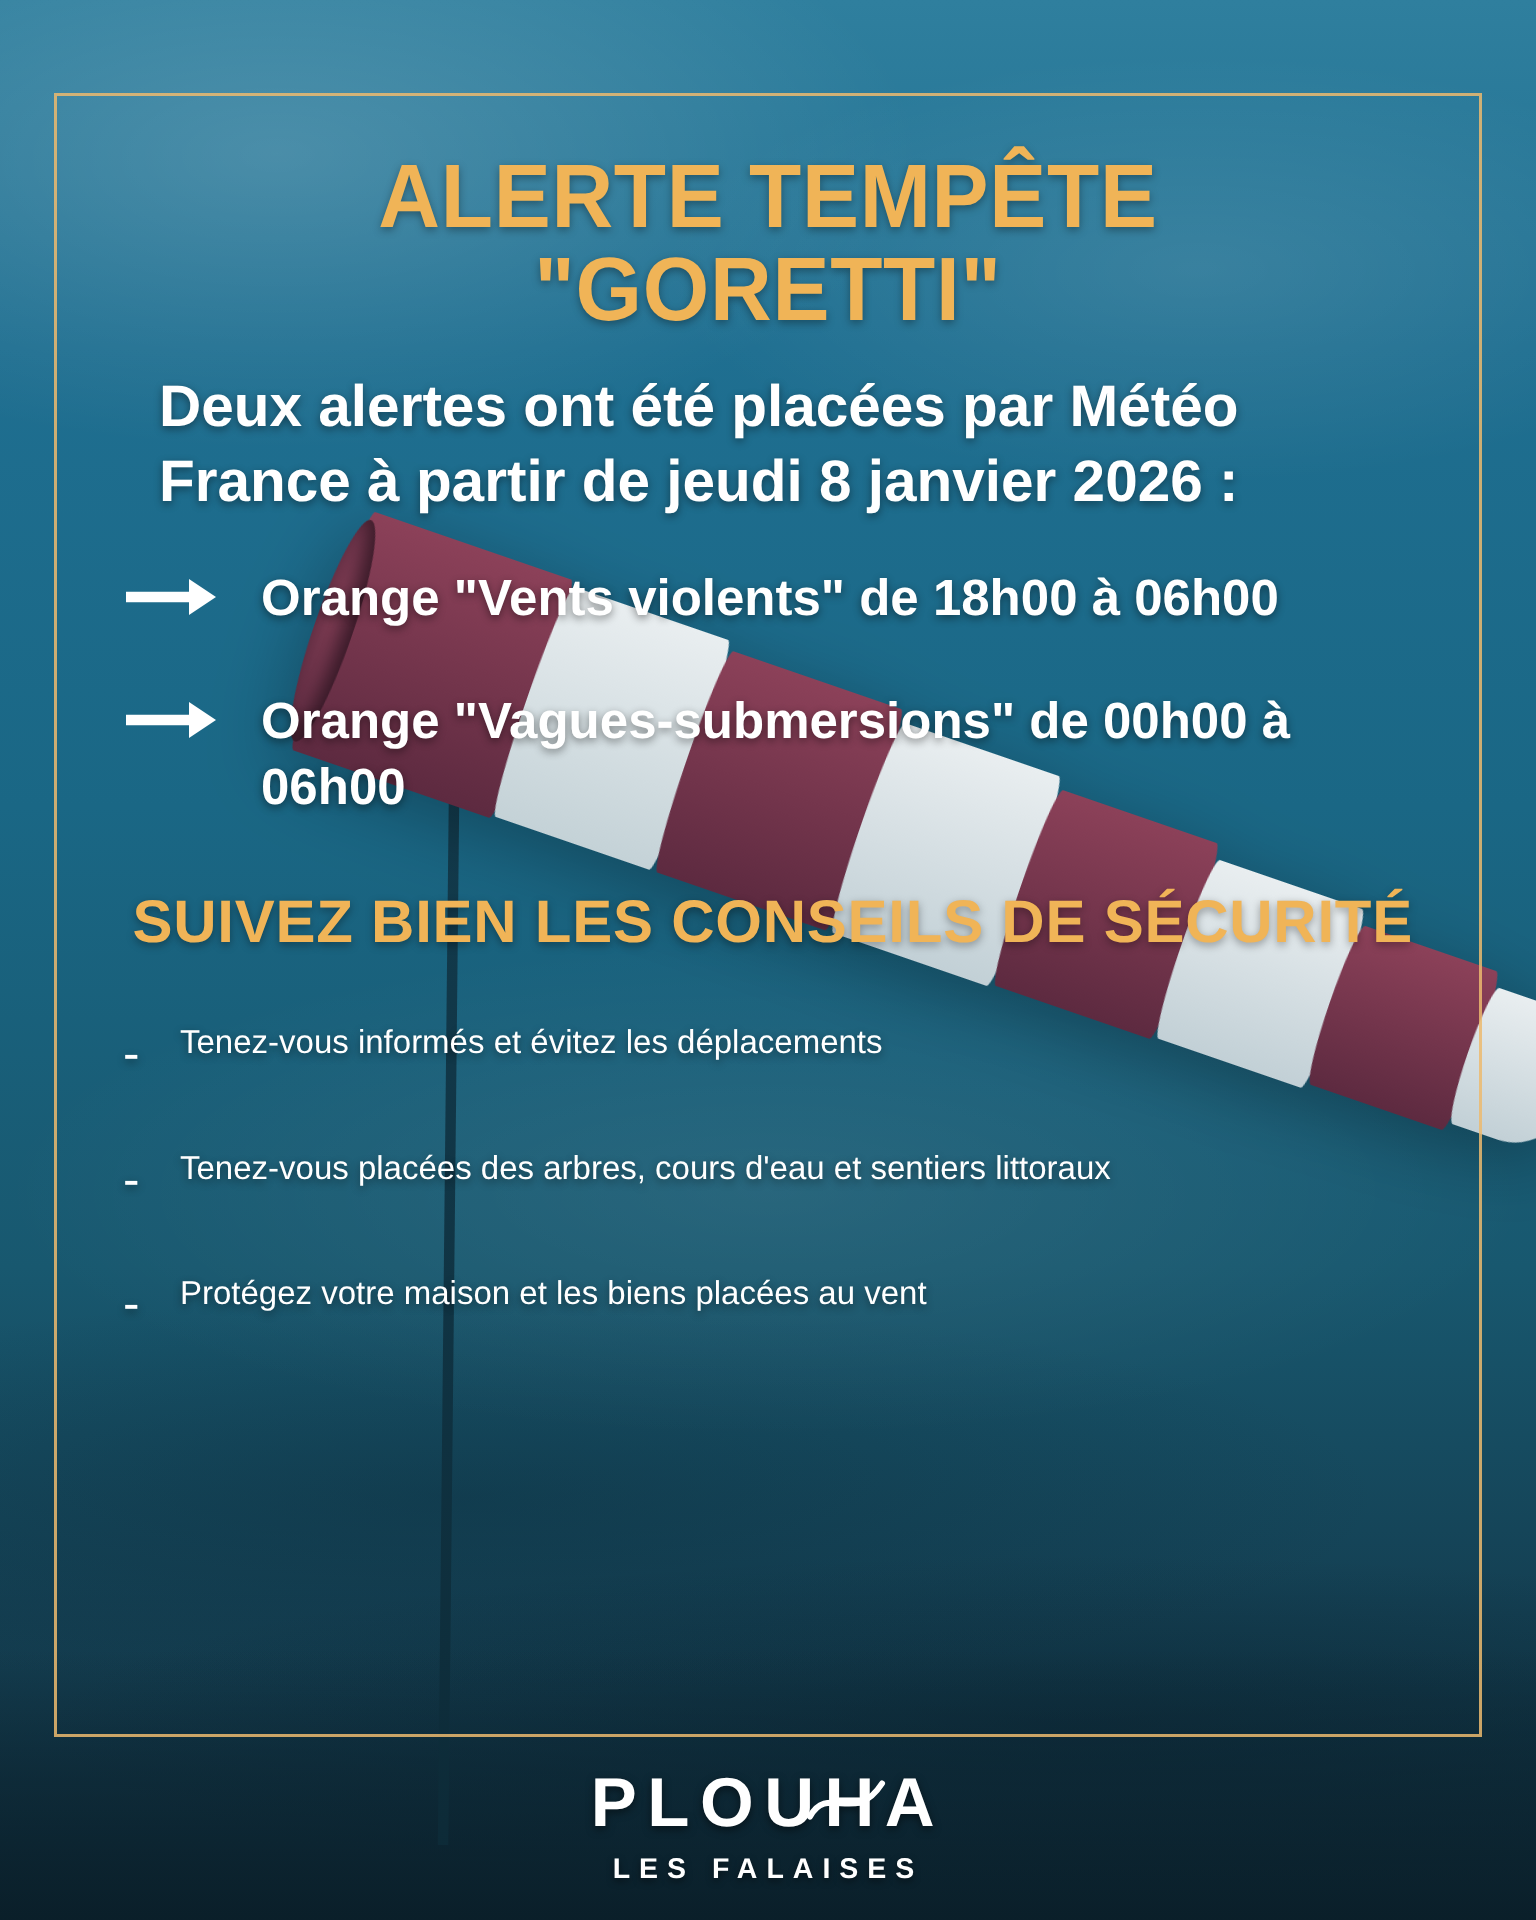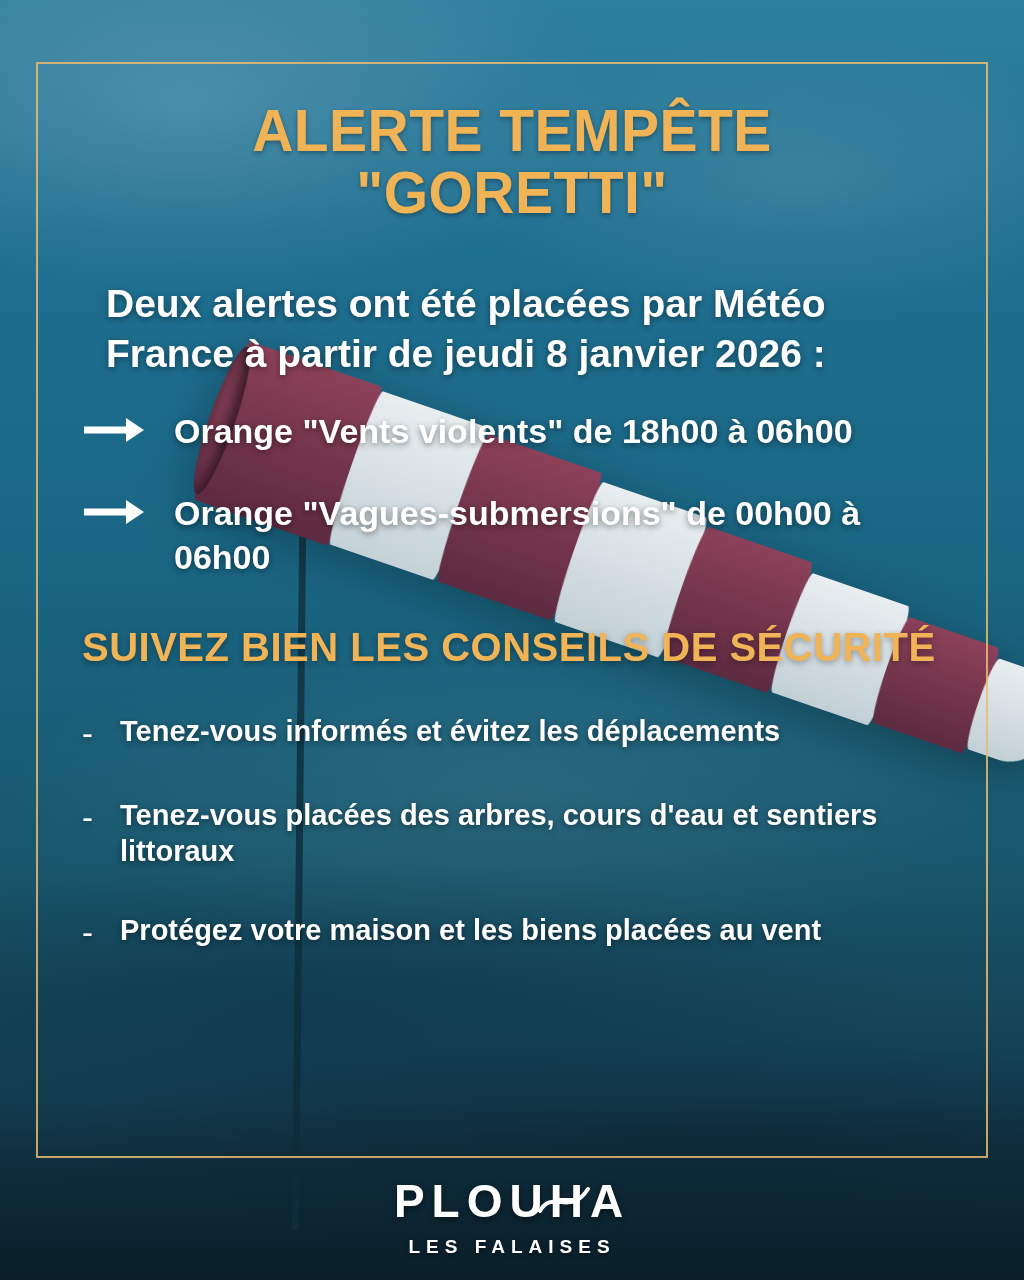--- a/index.html
+++ b/index.html
@@ -108,21 +108,21 @@
     font-size: 60px;
     line-height: 1.04;
     font-weight: 700;
     letter-spacing: 0.5px;
     font-family: "Liberation Sans Narrow", "Liberation Sans", sans-serif;
     transform: scaleX(0.95);
     text-shadow: 0 2px 6px rgba(0,0,0,0.35);
   }
 
   .intro {
-    margin: 54px 0 0 24px;
+    margin: 22px 0 0 24px;
     color: #ffffff;
     font-size: 39px;
     line-height: 1.28;
     font-weight: 700;
     font-family: "Liberation Sans Narrow", "Liberation Sans", sans-serif;
     text-shadow: 0 2px 6px rgba(0,0,0,0.42);
     max-width: 830px;
   }
 
   .alerts {
@@ -151,21 +151,21 @@
     font-size: 34px;
     line-height: 1.3;
     font-weight: 700;
     font-family: "Liberation Sans Narrow", "Liberation Sans", sans-serif;
     text-shadow: 0 2px 6px rgba(0,0,0,0.45);
     max-width: 740px;
   }
 
   .subtitle {
     margin: 46px 0 0 0;
-    text-align: left;
+    text-align: right;
     color: #f0b457;
     font-size: 40px;
     line-height: 1.1;
     font-weight: 700;
     letter-spacing: 0.5px;
     font-family: "Liberation Sans Narrow", "Liberation Sans", sans-serif;
     text-shadow: 0 2px 6px rgba(0,0,0,0.35);
   }
 
   .tips {
@@ -183,23 +183,23 @@
     width: 38px;
     color: #ffffff;
     font-size: 33px;
     line-height: 1.26;
     font-weight: 400;
     font-family: "Liberation Sans Narrow", "Liberation Sans", sans-serif;
     text-shadow: 0 2px 6px rgba(0,0,0,0.45);
   }
   .tip-text {
     color: #ffffff;
-    font-size: 29px;
+    font-size: 22px;
     line-height: 1.26;
-    font-weight: 700;
+    font-weight: 400;
     font-family: "Liberation Sans Narrow", "Liberation Sans", sans-serif;
     text-shadow: 0 2px 6px rgba(0,0,0,0.45);
     max-width: 820px;
   }
 
   
   .logo {
     position: absolute;
     left: 0; right: 0;
     bottom: 22px;

